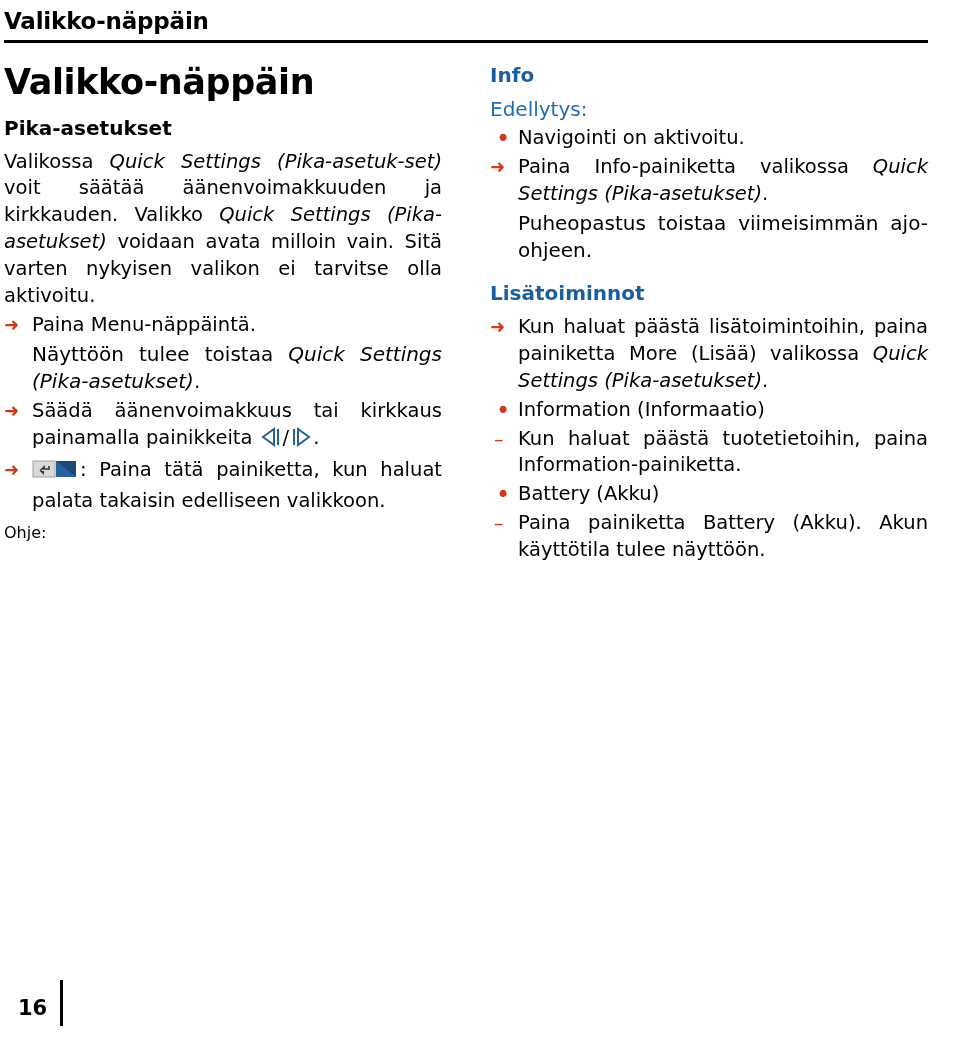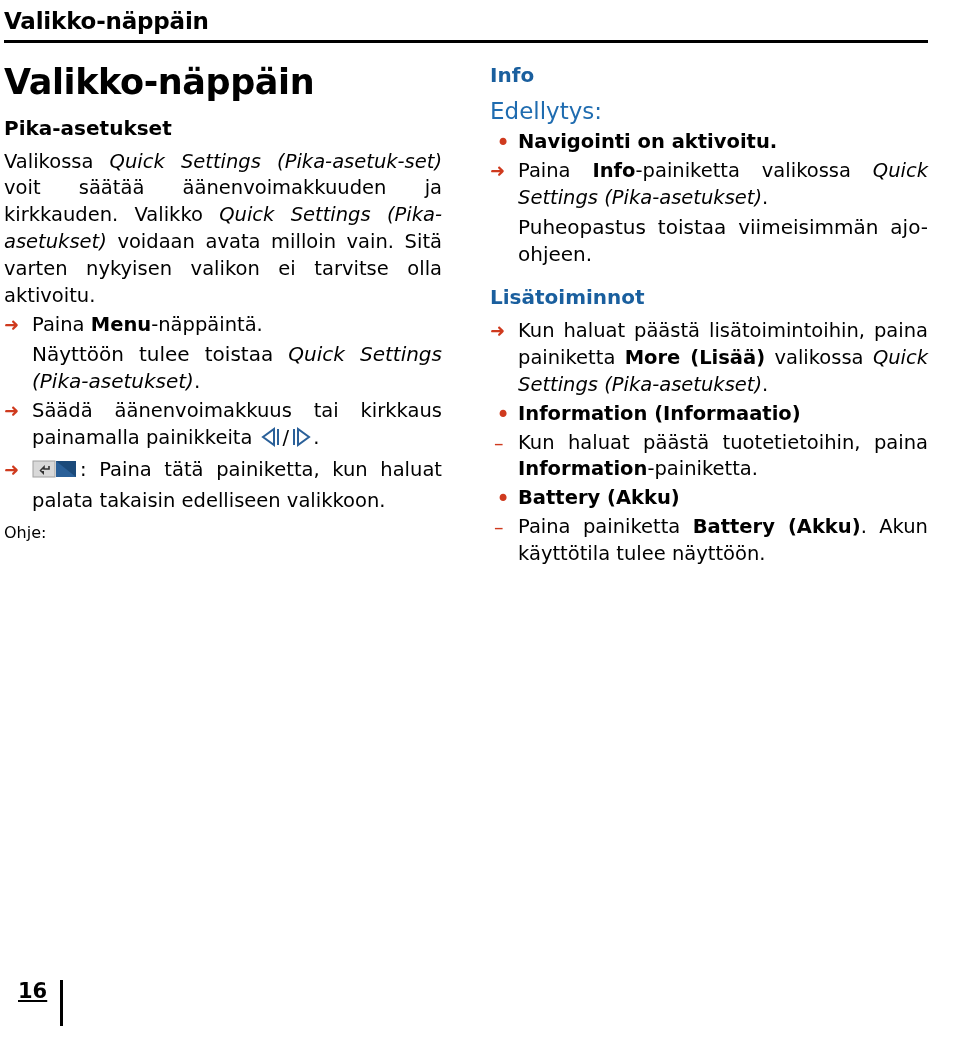--- a/index.html
+++ b/index.html
@@ -65,25 +65,25 @@
   p.body {
     font-size: 19.5px;
     line-height: 1.38;
     margin: 0 0 2px 0;
     text-align: justify;
     text-justify: inter-word;
     hyphens: manual;
   }
   .subhead-blue {
     color: #1f6cb0;
-    font-size: 23px;
+    font-size: 20px;
     margin: 0 0 2px 0;
     line-height: 1.35;
   }
-  .bold { font-weight: bold; }
+  .bold { font-weight: normal; }
   .ital { font-style: italic; }
   
   .arrow-item {
     position: relative;
     padding-left: 28px;
     font-size: 19.5px;
     line-height: 1.38;
     margin: 0 0 2px 0;
     text-align: justify;
   }
@@ -142,24 +142,23 @@
     display: inline-block;
     vertical-align: -4px;
     margin: 0 2px 0 0;
   }
   .ohje-block {
     margin-top: 8px;
   }
   .folio {
     position: absolute;
     left: 18px;
-    bottom: 37px;
+    bottom: 20px;
     font-size: 21px;
     font-weight: bold;
-    text-decoration: underline;
   }
   .folio-rule {
     position: absolute;
     left: 60px;
     bottom: 14px;
     width: 3px;
     height: 46px;
     background: #000;
   }
 </style>

